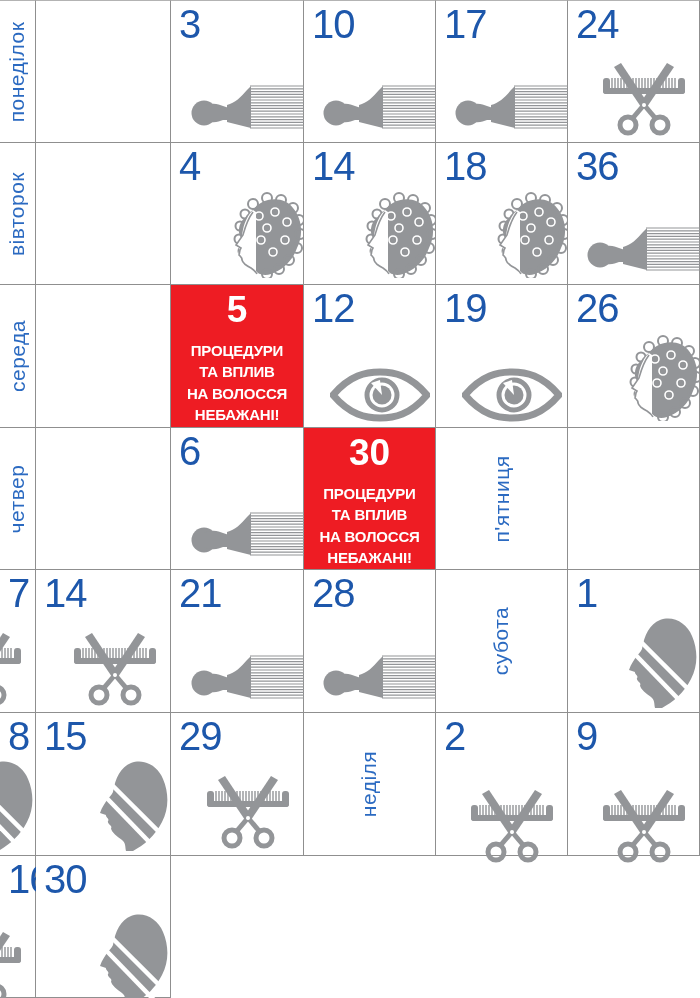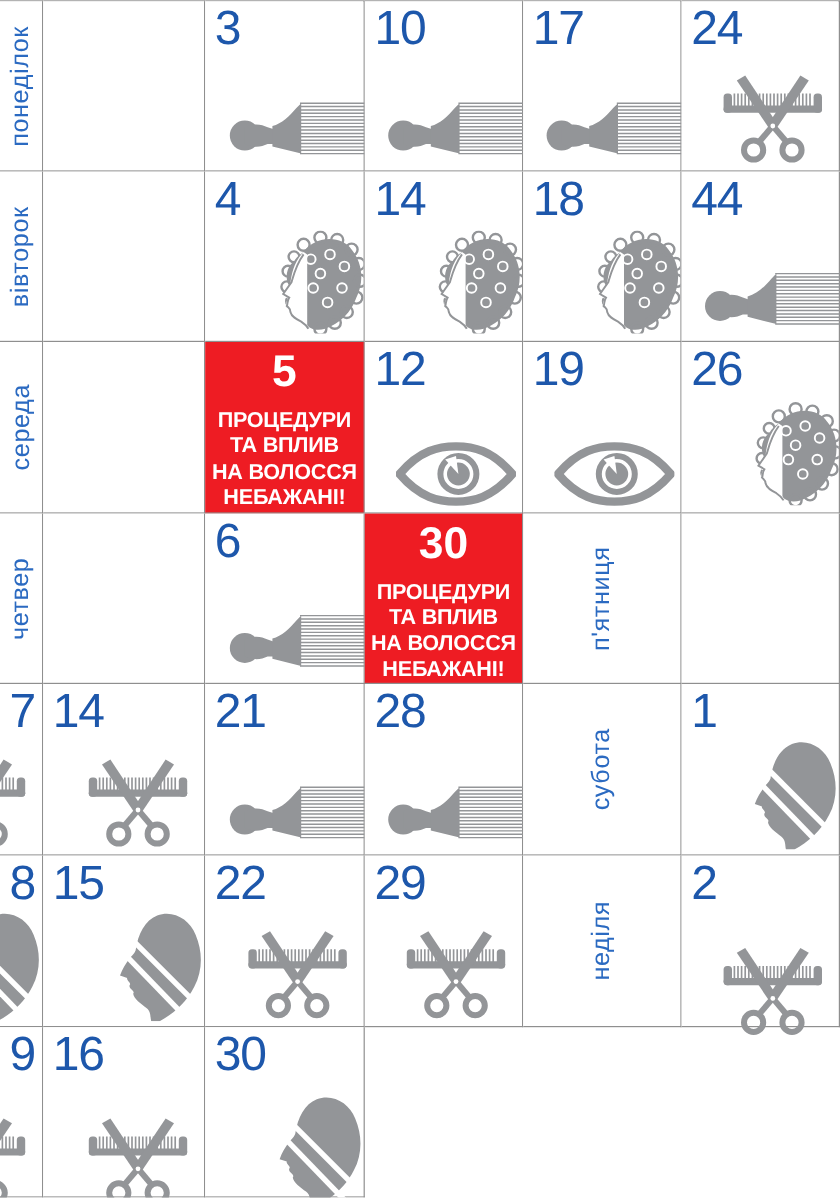--- a/index.html
+++ b/index.html
@@ -11,21 +11,21 @@
     position:relative;background:#fff;}
   .grid > div:nth-child(-n+6){border-top:1px solid #b3b3b3;}
   .wd{display:flex;align-items:center;justify-content:center;}
   .wdt{transform:rotate(-90deg);white-space:nowrap;font-size:21px;letter-spacing:.5px;
     color:#2b6ac1;font-weight:400;}
   .num{position:absolute;top:2px;left:8px;font-size:40px;letter-spacing:-1px;
     color:#1d57ab;line-height:1.05;}
   .warn{background:#ee1c23;display:flex;flex-direction:column;align-items:center;}
   .warn .num{position:static;color:#fff;font-weight:700;font-size:37px;margin-top:6px;letter-spacing:0;}
   .note{margin-top:10px;text-align:center;}
-  .noteline{color:#fff;font-weight:700;font-size:18px;line-height:21.5px;letter-spacing:-.2px;}
+  .noteline{color:#fff;font-weight:700;font-size:15px;line-height:21.5px;letter-spacing:-.2px;}
   .icon{position:absolute;line-height:0;}
   .icon svg{display:block;width:100%;height:100%;}
   .i-pick-comb{right:-1px;bottom:10px;width:113px;height:57px;}
   .i-curly-hair{right:0;bottom:6px;width:80px;height:86px;}
   .i-eye{right:5px;bottom:5px;width:100px;height:54px;}
   .i-scissors-comb{right:13px;bottom:5px;width:84px;height:76px;}
   .i-head-profile{right:2px;bottom:4px;width:86px;height:92px;}
   .lastrow .i-scissors-comb{bottom:-9px;}
   .lastrow .i-head-profile{bottom:-7px;}
 </style>
@@ -206,21 +206,21 @@
             <circle cx="50" cy="60" r="4"></circle>
             <circle cx="38" cy="48" r="4"></circle>
             <circle cx="44" cy="36" r="4"></circle>
           </g>
           <path fill="#fff" d="M30 18 C22 26 20 36 19 44 L12 54 L17 57 C15 60 16 62 15 64 C17 66 18 66 18 69 C19 73 22 75 26 77 L33 82 L33 20 Z"></path>
           <path fill="none" stroke="#939598" stroke-width="1.6" d="M30 20 C24 28 22 36 20 43 L13 53 L18 56 C16 59 17 61 16 63 C18 65 19 65 19 68 C20 72 24 74 28 76 C31 78 33 80 34 82"></path>
         </svg>
       </span>
     </div>
     <div class="cell day">
-      <div class="num">44</div>
+      <div class="num">36</div>
       <span class="icon i-pick-comb">
         <svg viewBox="0 0 113 57" xmlns="http://www.w3.org/2000/svg">
           <g fill="#939598">
             <circle cx="13" cy="38" r="12.5"></circle>
             <path d="M13 31 C22 27 27 29 32 31 L38 33 L38 45 L32 45 C27 47 22 49 13 45 Z"></path>
             <path d="M36 30 C44 28 50 22 56 15 L60 11 L60 53 L36 47 Z"></path>
           </g>
           <path stroke="#939598" stroke-width="1.2" d="M59 11H113M59 13.8H113M59 16.6H113M59 19.4H113M59 22.2H113M59 25H113M59 27.8H113M59 30.6H113M59 33.4H113M59 36.2H113M59 39H113M59 41.8H113M59 44.6H113M59 47.4H113M59 50.2H113M59 53H113"></path>
         </svg>
       </span>
@@ -433,44 +433,20 @@
         <svg viewBox="0 0 86 92" xmlns="http://www.w3.org/2000/svg">
           <path fill="#939598" d="M31 33 C33 19 39 8 49 4 C62 -1 76 7 81 20 C87 34 87 50 80 63 C73 77 62 86 51 92 L44 92 C43 88 44 84 40 81 C36 78 29 73 29 69 C31 67 25 65 26 62 C28 60 23 58 24 56 L18 54 C20 48 23 44 25 41 C27 38 30 36 31 33 Z"></path>
           <g stroke="#fff" stroke-width="4.5">
             <path d="M16 30 L74 90"></path>
             <path d="M28 24 L86 82"></path>
           </g>
         </svg>
       </span>
     </div>
     <div class="cell day">
-      <div class="num">22</div>
-      <span class="icon i-scissors-comb">
-        <svg viewBox="0 0 84 76" xmlns="http://www.w3.org/2000/svg">
-          <g fill="#939598">
-            <rect x="1" y="27" width="82" height="6" rx="3"></rect>
-            <rect x="1" y="17" width="7" height="16" rx="3"></rect>
-            <rect x="76" y="17" width="7" height="16" rx="3"></rect>
-          </g>
-          <path stroke="#939598" stroke-width="1.4" d="M10 17V29M13 17V29M16 17V29M19 17V29M22 17V29M25 17V29M28 17V29M31 17V29M34 17V29M37 17V29M40 17V29M43 17V29M46 17V29M49 17V29M52 17V29M55 17V29M58 17V29M61 17V29M64 17V29M67 17V29M70 17V29M73 17V29"></path>
-          <g fill="#939598">
-            <path d="M39 46 L12 6 L19 2 L45 41 Z"></path>
-            <path d="M45 46 L72 6 L65 2 L39 41 Z"></path>
-          </g>
-          <g fill="none" stroke="#939598" stroke-width="5">
-            <path d="M41 45 L30 58"></path>
-            <path d="M43 45 L54 58"></path>
-            <circle cx="26" cy="64" r="8"></circle>
-            <circle cx="58" cy="64" r="8"></circle>
-          </g>
-          <circle cx="42" cy="44" r="2" fill="#fff"></circle>
-        </svg>
-      </span>
-    </div>
-    <div class="cell day">
       <div class="num">29</div>
       <span class="icon i-scissors-comb">
         <svg viewBox="0 0 84 76" xmlns="http://www.w3.org/2000/svg">
           <g fill="#939598">
             <rect x="1" y="27" width="82" height="6" rx="3"></rect>
             <rect x="1" y="17" width="7" height="16" rx="3"></rect>
             <rect x="76" y="17" width="7" height="16" rx="3"></rect>
           </g>
           <path stroke="#939598" stroke-width="1.4" d="M10 17V29M13 17V29M16 17V29M19 17V29M22 17V29M25 17V29M28 17V29M31 17V29M34 17V29M37 17V29M40 17V29M43 17V29M46 17V29M49 17V29M52 17V29M55 17V29M58 17V29M61 17V29M64 17V29M67 17V29M70 17V29M73 17V29"></path>
           <g fill="#939598">

